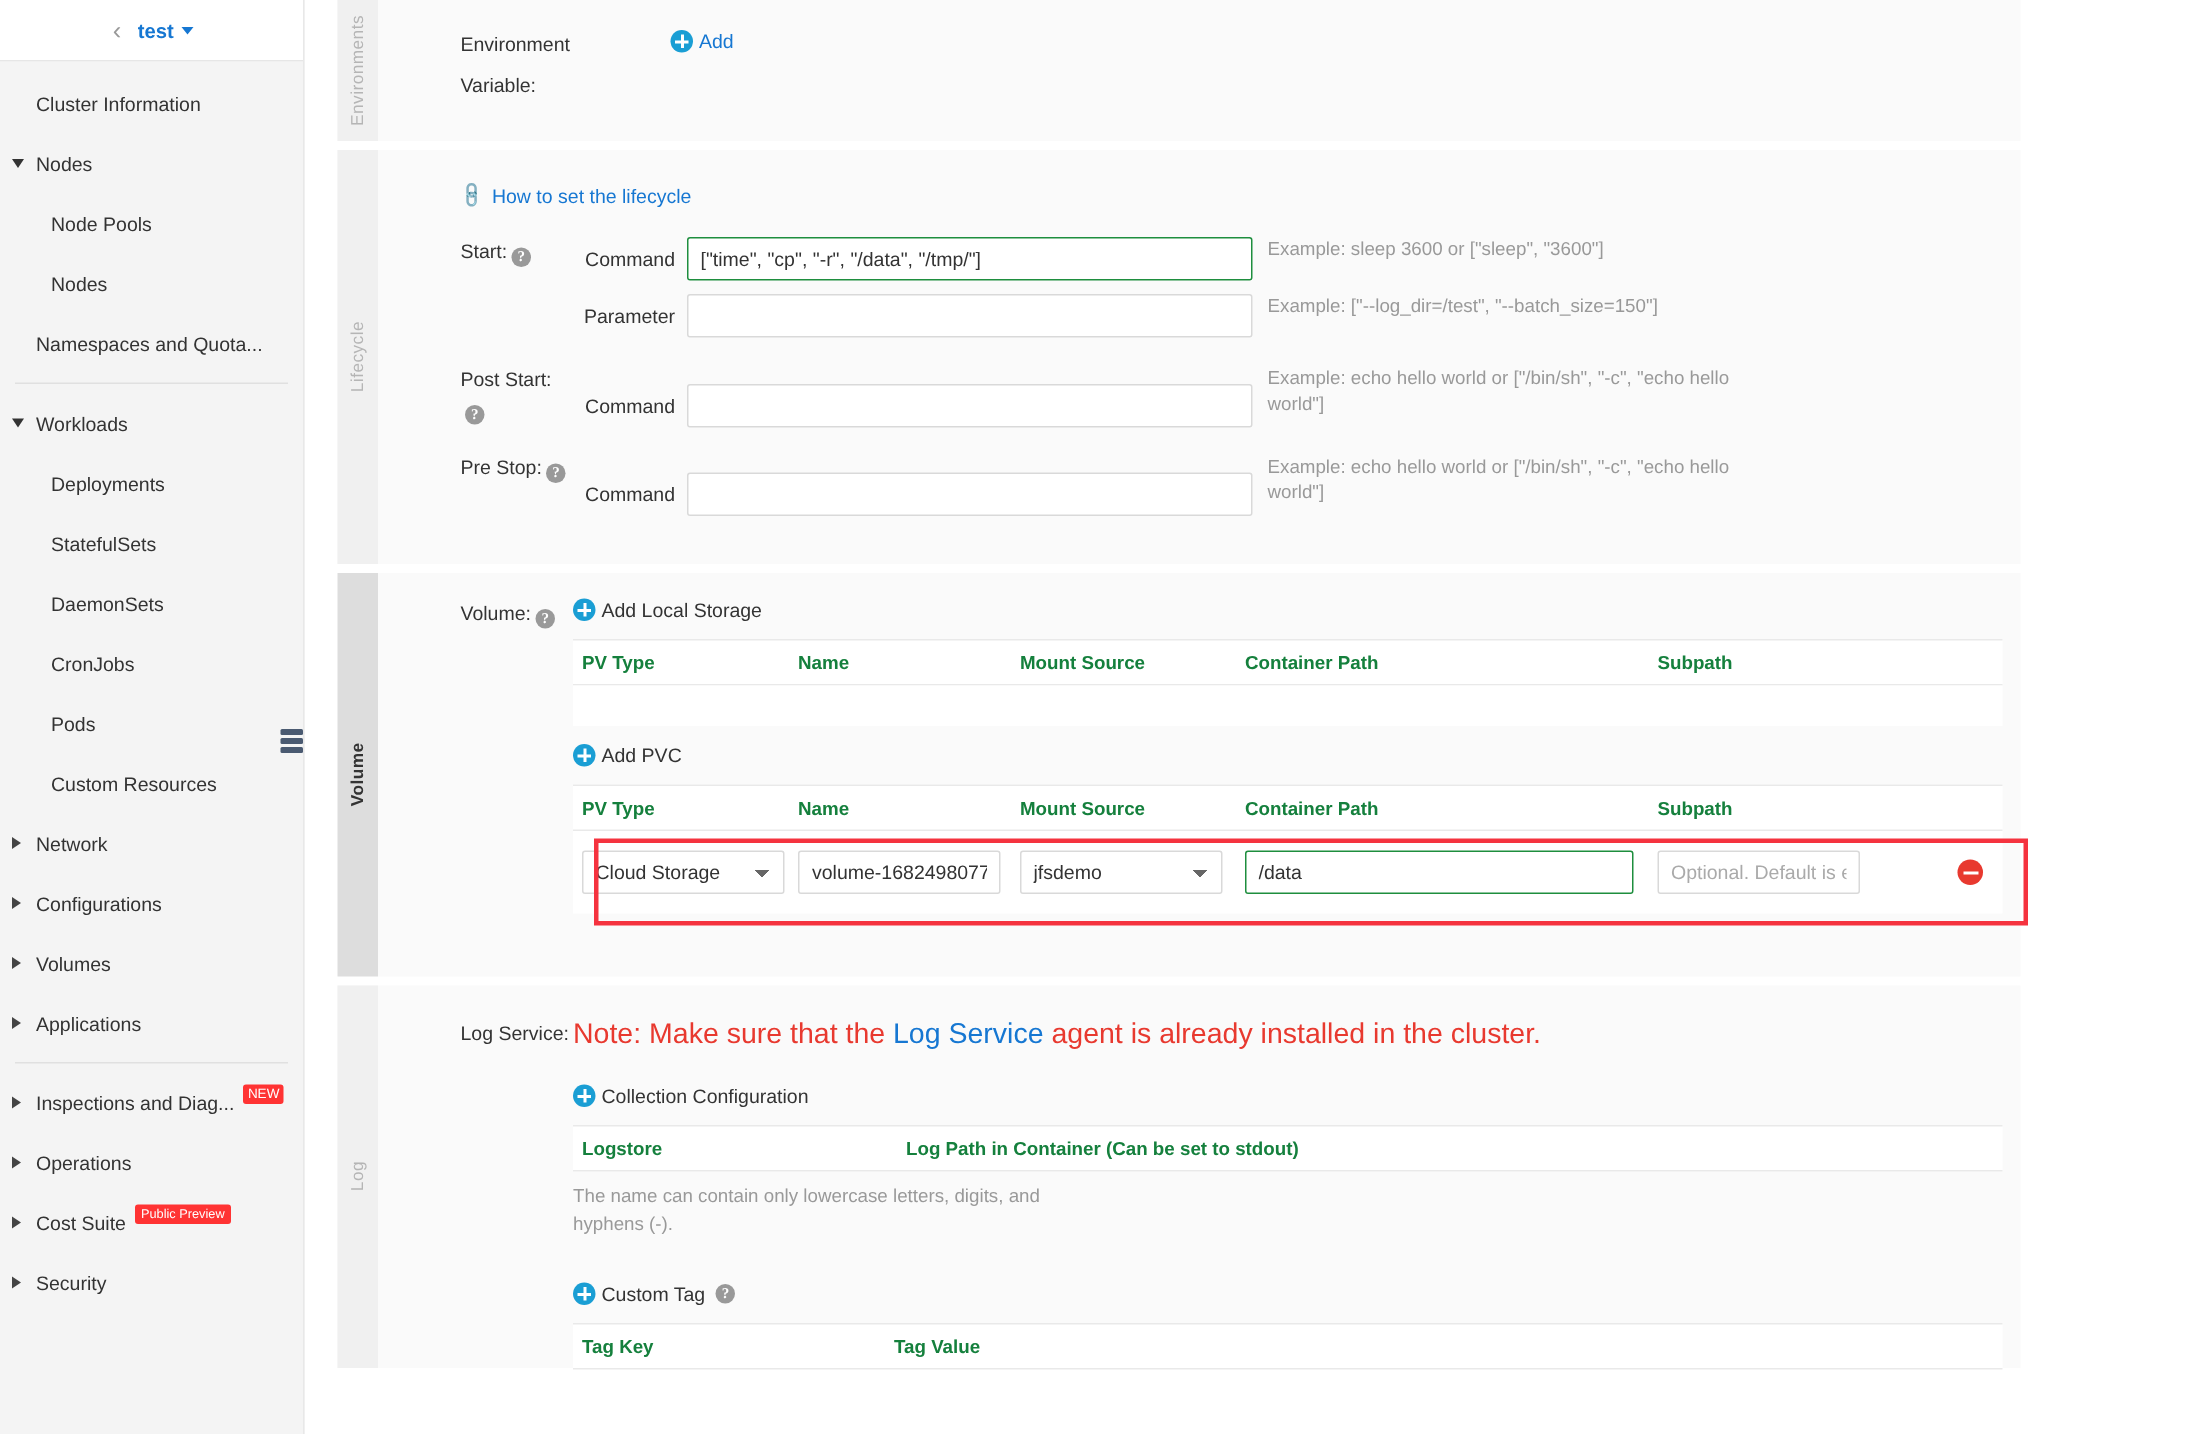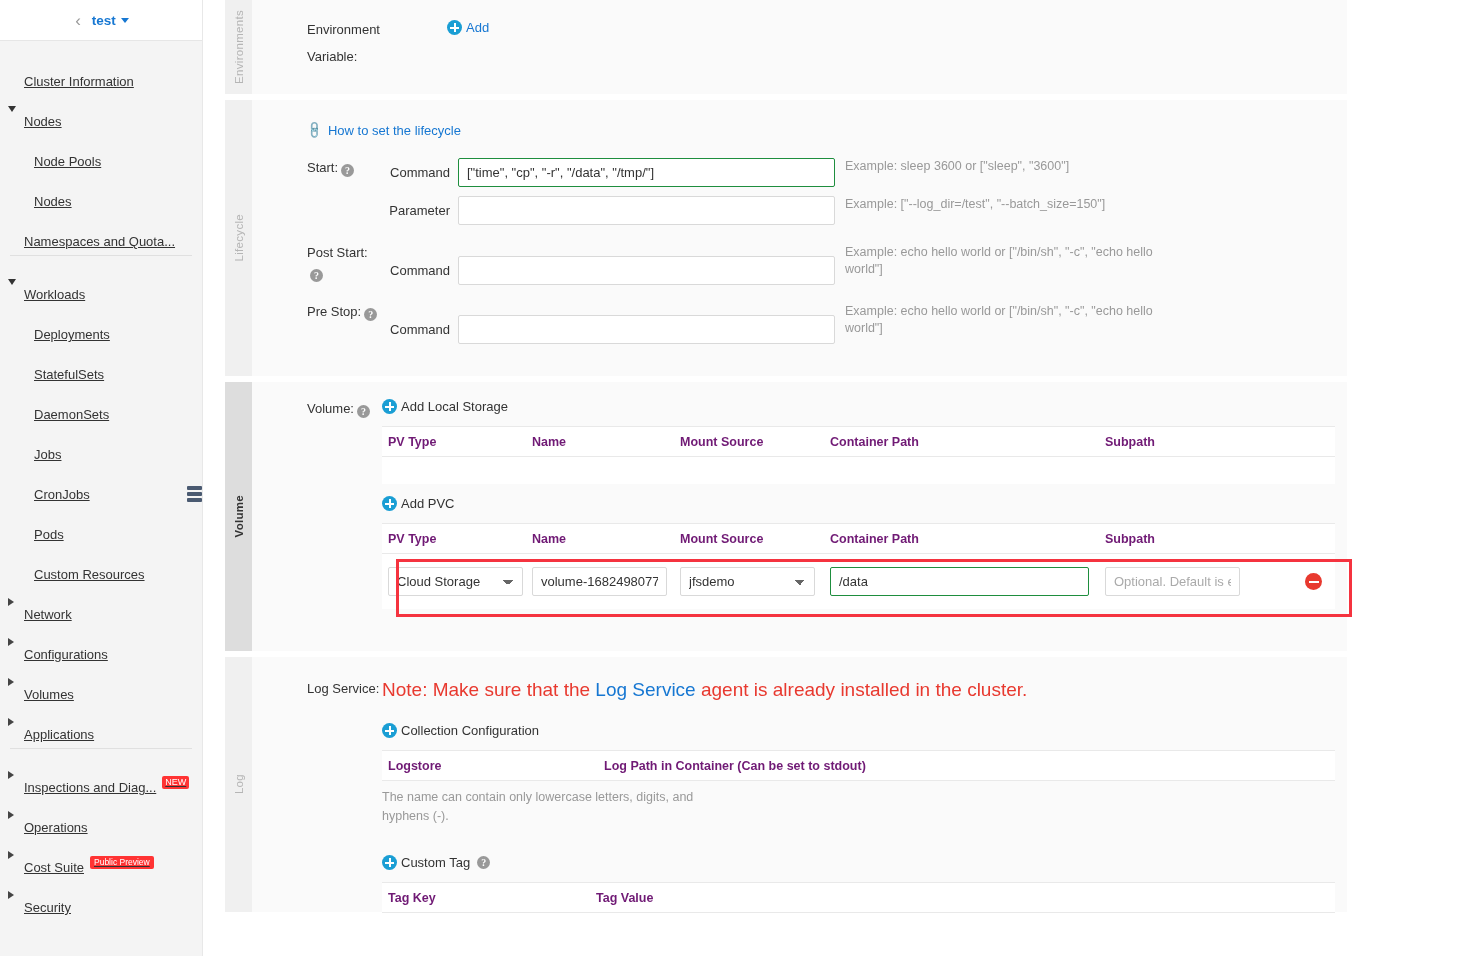--- a/index.html
+++ b/index.html
@@ -40,26 +40,25 @@
     width: 0; height: 0;
     border-left: 4px solid transparent;
     border-right: 4px solid transparent;
     border-top: 5px solid #1677d2;
     display: inline-block;
   }
   .sb-nav { padding-top: 8px; }
   .sb-item {
     position: relative;
     height: 40px;
-    display: flex; align-items: flex-end;
+    display: flex; align-items: center;
     padding-left: 24px;
     font-size: 13px;
     color: #333;
     cursor: pointer;
-    text-decoration: underline;
   }
   .sb-item.child { padding-left: 34px; }
   .sb-arrow {
     position: absolute; left: 8px; top: 50%;
     width: 0; height: 0; transform: translateY(-50%);
   }
   .sb-arrow.closed {
     border-top: 4.5px solid transparent;
     border-bottom: 4.5px solid transparent;
     border-left: 6px solid #444;
@@ -222,21 +221,21 @@
   .tbl { width: 100%; }
   .tbl-head {
     display: flex;
     border-bottom: 1px solid #e9e9e9;
     border-top: 1px solid #e9e9e9;
     background: #ffffff;
     height: 31px;
     align-items: center;
   }
   .tbl-head div {
-    font-size: 12.5px; color: #701a75; font-weight: bold;
+    font-size: 12.5px; color: #15803d; font-weight: bold;
   }
   .tbl-body-empty { height: 27px; background: #ffffff; }
 
   .vrow {
     display: flex; align-items: center;
     background: #ffffff;
     height: 55px;
   }
 
   .c1 { width: 150px; flex: 0 0 150px; padding-left: 6px;}
@@ -306,23 +305,20 @@
         <span>Workloads</span>
       </div>
       <div class="sb-item child">
         <span>Deployments</span>
       </div>
       <div class="sb-item child">
         <span>StatefulSets</span>
       </div>
       <div class="sb-item child">
         <span>DaemonSets</span>
-      </div>
-      <div class="sb-item child">
-        <span>Jobs</span>
       </div>
       <div class="sb-item child">
         <span>CronJobs</span>
       </div>
       <div class="sb-item child">
         <span>Pods</span>
       </div>
       <div class="sb-item child">
         <span>Custom Resources</span>
       </div>

